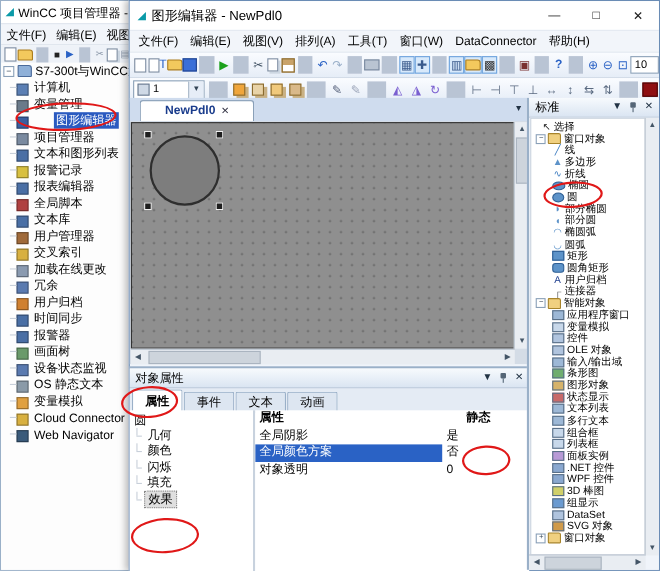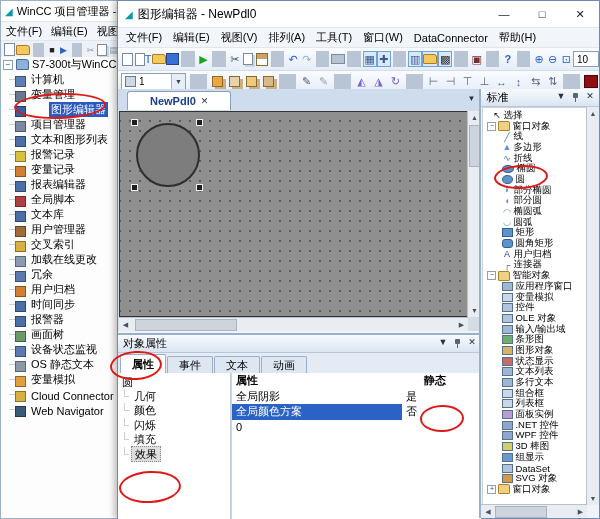--- a/index.html
+++ b/index.html
@@ -197,24 +197,20 @@
           </div>
           <div class="pm-item">
             <span class="tic" style="background: rgb(74, 111, 165);"></span>
             <span class="lbl">文本和图形列表</span>
           </div>
           <div class="pm-item">
             <span class="tic" style="background: rgb(216, 192, 64);"></span>
             <span class="lbl">报警记录</span>
           </div>
           <div class="pm-item">
-            <span class="tic" style="background: rgb(208, 128, 48);"></span>
-            <span class="lbl">变量记录</span>
-          </div>
-          <div class="pm-item">
             <span class="tic" style="background: rgb(74, 111, 165);"></span>
             <span class="lbl">报表编辑器</span>
           </div>
           <div class="pm-item">
             <span class="tic" style="background: rgb(176, 64, 64);"></span>
             <span class="lbl">全局脚本</span>
           </div>
           <div class="pm-item">
             <span class="tic" style="background: rgb(74, 111, 165);"></span>
             <span class="lbl">文本库</span>
@@ -550,20 +546,21 @@
 
               <div class="prow">
                     <span class="pn">全局阴影</span>
                     <span class="pv">是</span>
                   </div>
                   <div class="prow selected">
                     <span class="pn">全局颜色方案</span>
                     <span class="pv">否</span>
                   </div>
                   <div class="prow">
+                    <span class="pn">对象透明</span>
                     <span class="pv">0</span>
                   </div>
                 </div>
 
             </div>
           </div>
         </div>
       </div>
 
       <div class="palette">

